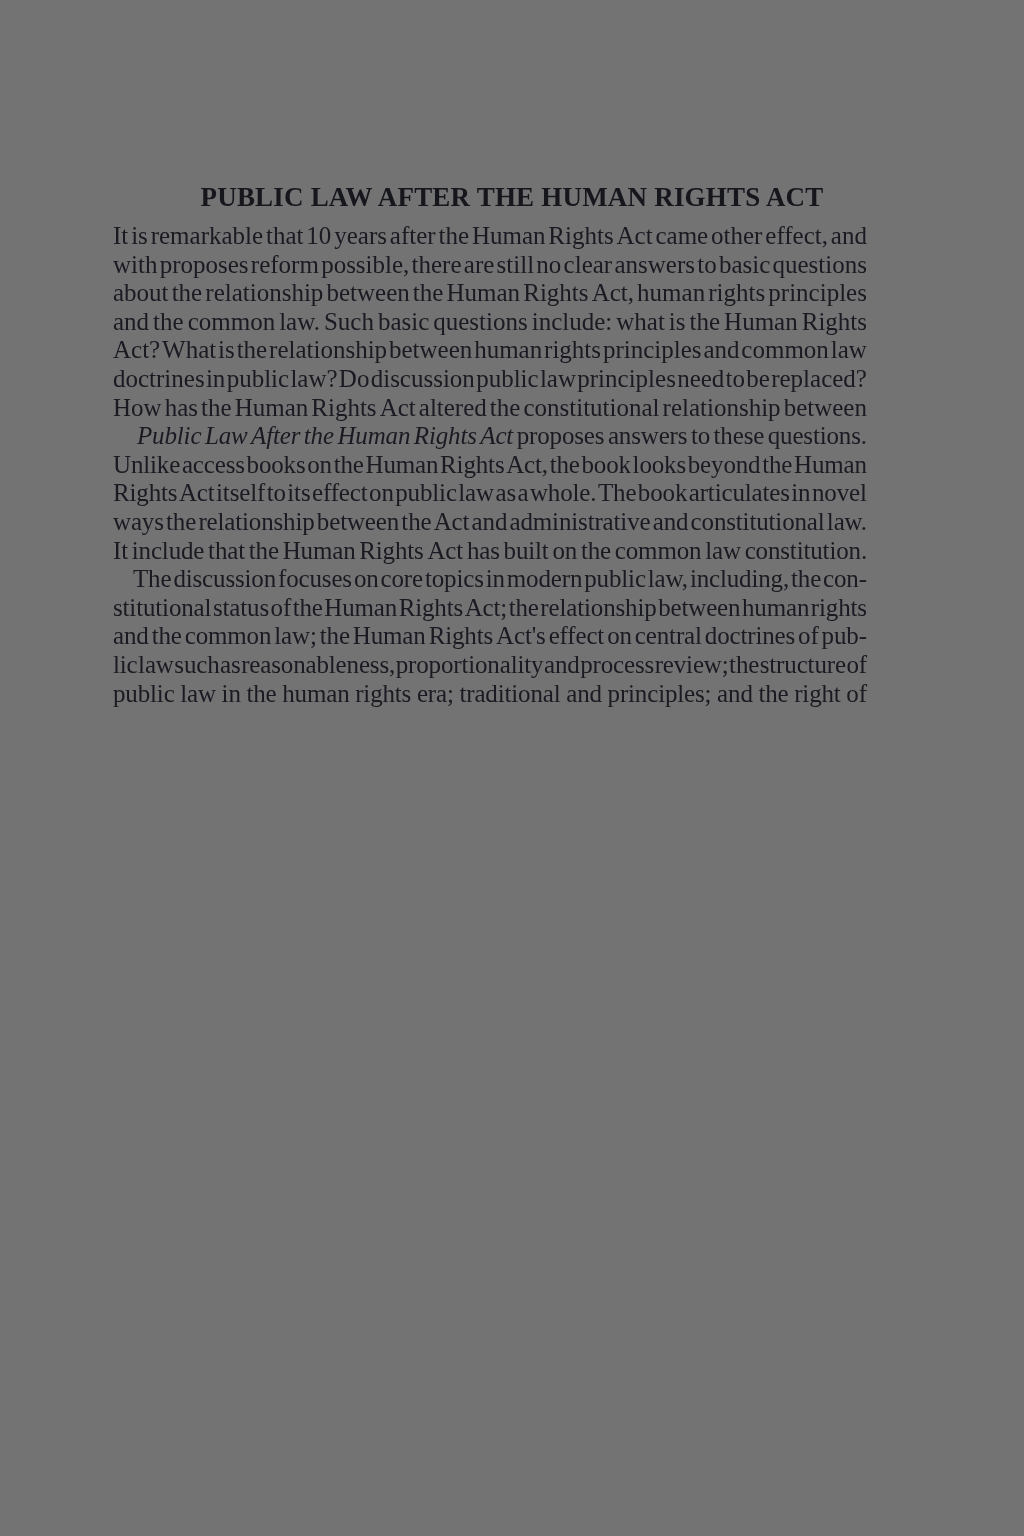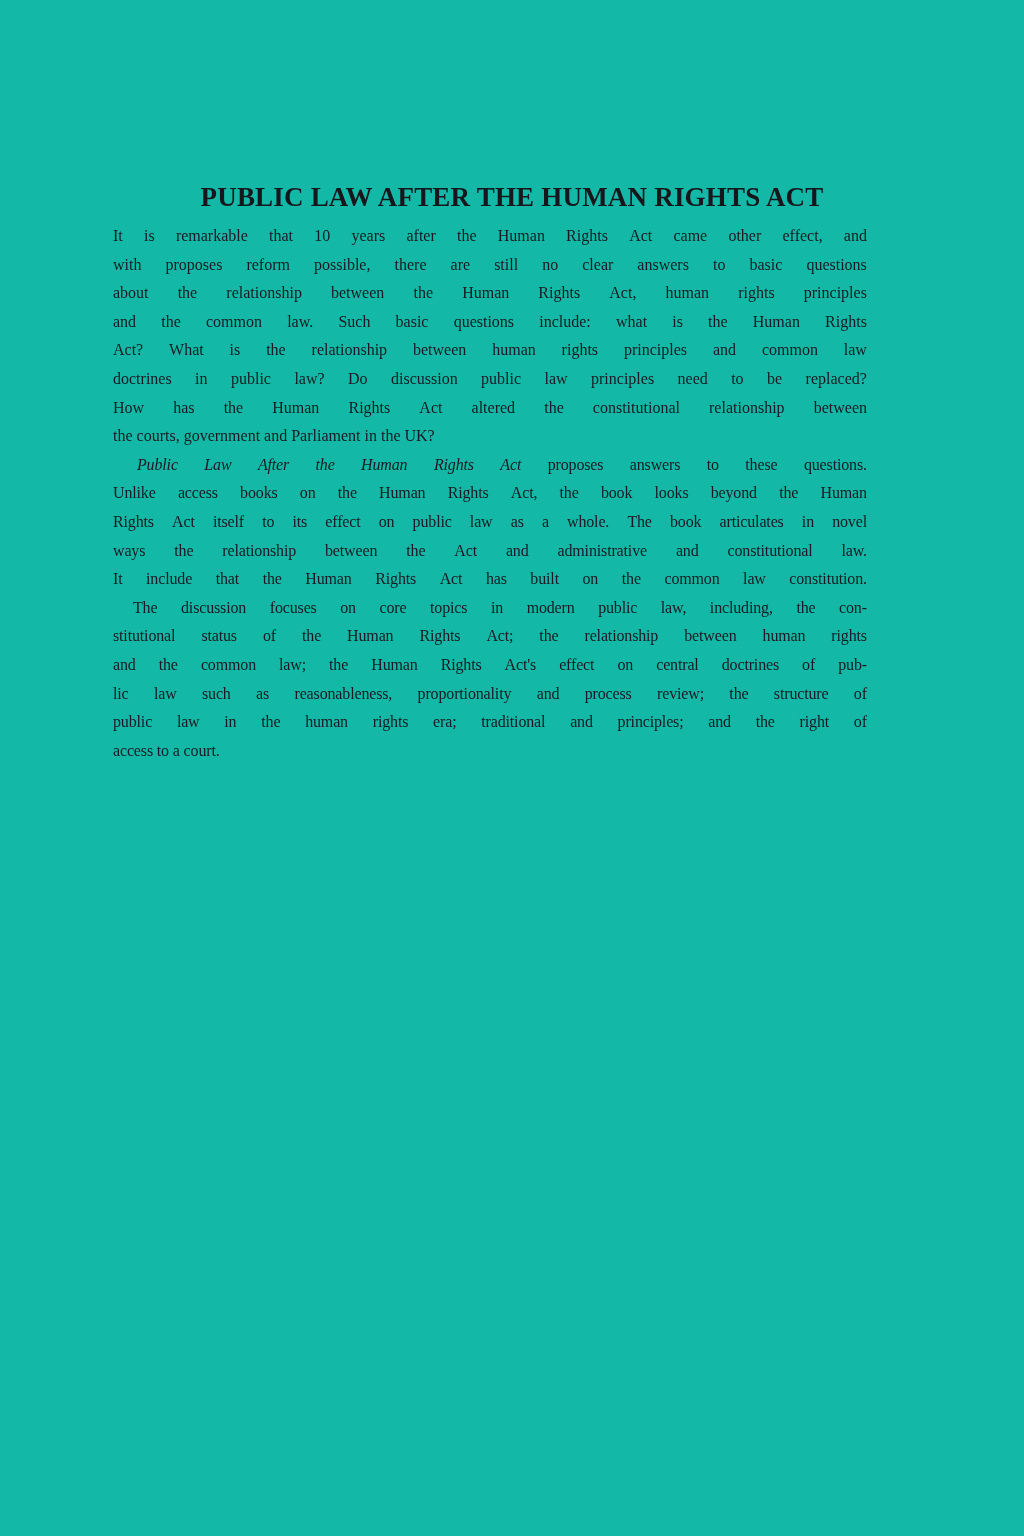--- a/index.html
+++ b/index.html
@@ -4,21 +4,21 @@
 <style>
   html, body {
     margin: 0;
     padding: 0;
     background: #ffffff;
   }
   .page {
     position: relative;
     width: 1024px;
     height: 1536px;
-    background: #14b8a6;
+    background: #737373;
     overflow: hidden;
     font-family: "Liberation Serif", "DejaVu Serif", serif;
     color: #1a1a22;
   }
   .page-title {
     position: absolute;
     left: 0;
     top: 163px;
     width: 1024px;
     text-align: center;
@@ -34,21 +34,21 @@
     top: 222px;
     width: 754px;
   }
   .para {
     margin: 0;
   }
   .line {
     display: block;
     height: 28.6px;
     line-height: 28.6px;
-    font-size: 16px;
+    font-size: 25px;
     color: #1a1a22;
     white-space: nowrap;
   }
   
   .line.just {
     display: flex;
     justify-content: space-between;
     width: 754px;
   }
   .line.just > .w { display: inline-block; }
@@ -174,21 +174,20 @@
           <span class="w">the</span>
           <span class="w">Human</span>
           <span class="w">Rights</span>
           <span class="w">Act</span>
           <span class="w">altered</span>
           <span class="w">the</span>
           <span class="w">constitutional</span>
           <span class="w">relationship</span>
           <span class="w">between</span>
         </span>
-      <span class="line last">the courts, government and Parliament in the UK?</span>
     </p>
 
     <p class="para tight">
       <span class="line just indent">
           <span class="w it">Public</span>
           <span class="w it">Law</span>
           <span class="w it">After</span>
           <span class="w it">the</span>
           <span class="w it">Human</span>
           <span class="w it">Rights</span>
@@ -334,17 +333,16 @@
           <span class="w">rights</span>
           <span class="w">era;</span>
           <span class="w">traditional</span>
           <span class="w">and</span>
           <span class="w">principles;</span>
           <span class="w">and</span>
           <span class="w">the</span>
           <span class="w">right</span>
           <span class="w">of</span>
         </span>
-      <span class="line last">access to a court.</span>
     </p>
 
   </div>
 </div>
 
 </body></html>

